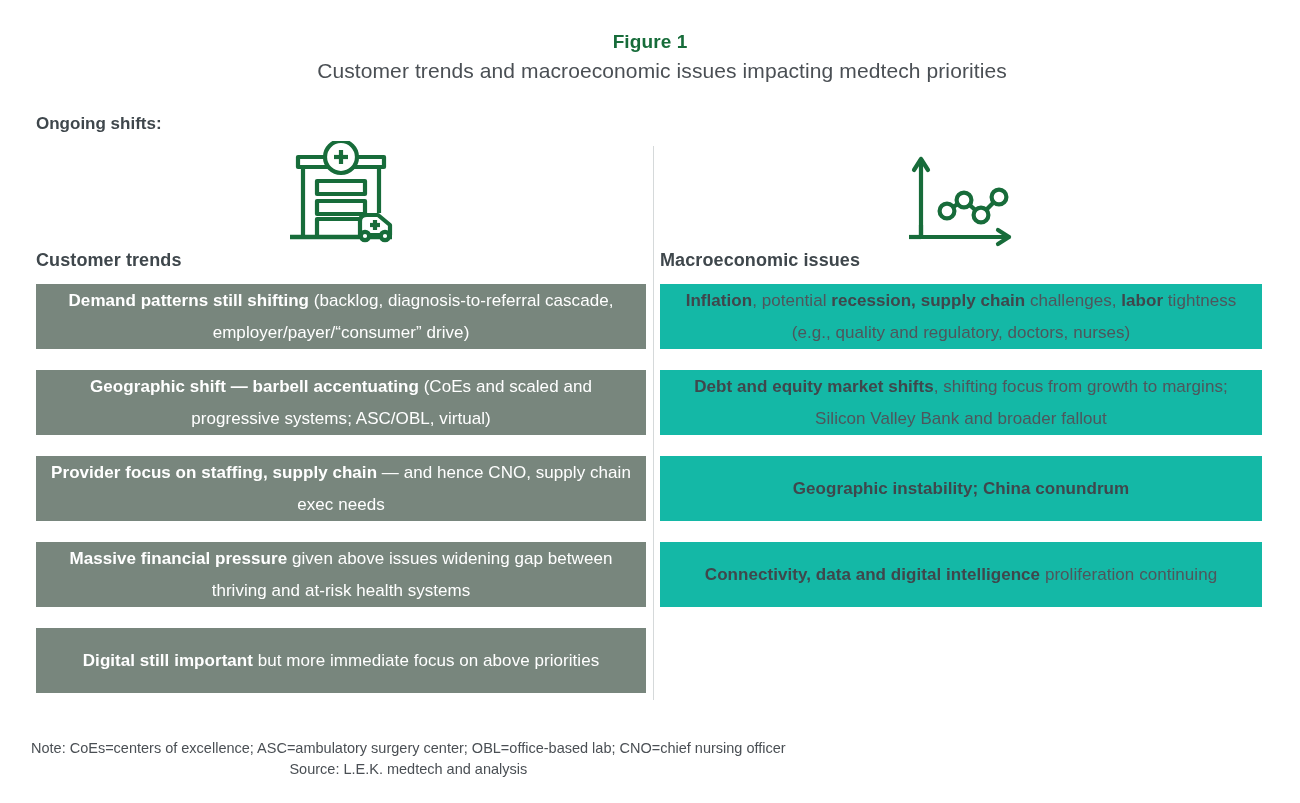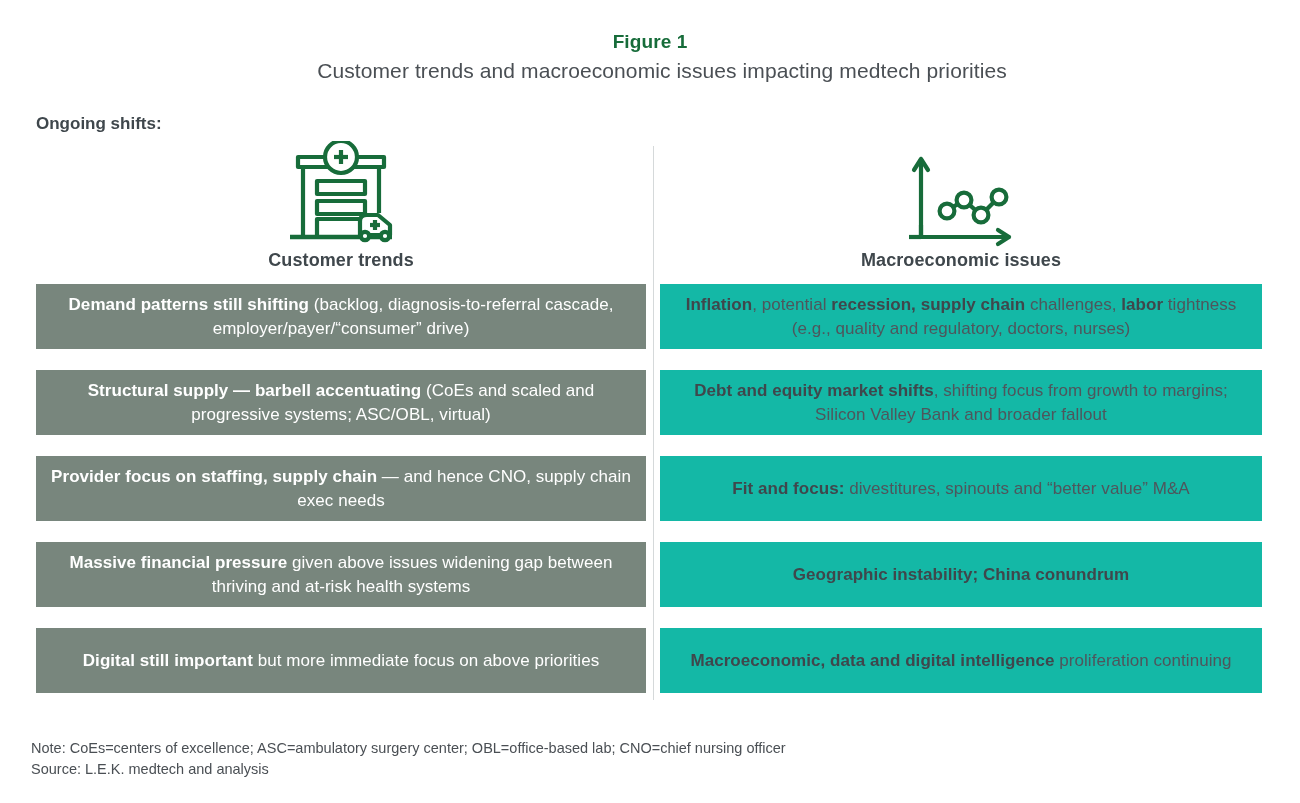--- a/index.html
+++ b/index.html
@@ -73,40 +73,39 @@
   .col-right { left: 660px; width: 602px; }
 
   .icon-wrap {
     height: 110px;
     display: flex;
     align-items: center;
     justify-content: center;
   }
 
   .col-head {
-    text-align: center;
     font-size: 18px;
     font-weight: bold;
     color: #3f474c;
     padding-bottom: 4px;
     letter-spacing: 0.1px;
   }
 
   .stack { margin-top: 9px; }
 
   .cell {
     height: 65px;
     margin-bottom: 21px;
     display: flex;
     align-items: center;
     justify-content: center;
     text-align: center;
     padding: 0 14px;
     font-size: 17px;
-    line-height: 24px;
+    line-height: 32px;
     letter-spacing: 0.05px;
   }
   .cell:last-child { margin-bottom: 0; }
 
   .cell-left {
     background: #78867d;
     color: #ffffff;
   }
   .cell-right {
     background: #14b8a6;
@@ -117,20 +116,21 @@
   .cell-right b { color: #3f474c; }
 
   
   .footer {
     position: absolute;
     left: 31px;
     top: 738px;
     font-size: 14.5px;
     line-height: 21px;
     color: #4a4f54;
+    text-align: center;
   }
 </style>
 </head>
 <body>
 
 <div class="page">
 
   <div class="fig-label">Figure 1</div>
   <div class="fig-title">Customer trends and macroeconomic issues impacting medtech priorities</div>
   <div class="ongoing">Ongoing shifts:</div>
@@ -156,21 +156,21 @@
         <circle cx="83" cy="95" r="4.2" fill="#ffffff"></circle>
         <circle cx="103" cy="95" r="4.2" fill="#ffffff"></circle>
       </svg>
     </div>
     <div class="col-head">Customer trends</div>
     <div class="stack">
       <div class="cell cell-left">
         <span><b>Demand patterns still shifting</b><span> (backlog, diagnosis-to-referral cascade, employer/payer/“consumer” drive)</span></span>
       </div>
       <div class="cell cell-left">
-        <span><b>Structural supply — barbell accentuating</b><span> (CoEs and scaled and progressive systems; ASC/OBL, virtual)</span></span>
+        <span><b>Geographic shift — barbell accentuating</b><span> (CoEs and scaled and progressive systems; ASC/OBL, virtual)</span></span>
       </div>
       <div class="cell cell-left">
         <span><b>Provider focus on staffing, supply chain</b><span> — and hence CNO, supply chain exec needs</span></span>
       </div>
       <div class="cell cell-left">
         <span><b>Massive financial pressure</b><span> given above issues widening gap between thriving and at-risk health systems</span></span>
       </div>
       <div class="cell cell-left">
         <span><b>Digital still important</b><span> but more immediate focus on above priorities</span></span>
       </div>
@@ -194,27 +194,24 @@
     </div>
     <div class="col-head">Macroeconomic issues</div>
     <div class="stack">
       <div class="cell cell-right">
         <span><b>Inflation</b><span>, potential </span><b>recession, supply chain</b><span> challenges, </span><b>labor</b><span> tightness (e.g., quality and regulatory, doctors, nurses)</span></span>
       </div>
       <div class="cell cell-right">
         <span><b>Debt and equity market shifts</b><span>, shifting focus from growth to margins; Silicon Valley Bank and broader fallout</span></span>
       </div>
       <div class="cell cell-right">
-        <span><b>Fit and focus:</b><span> divestitures, spinouts and “better value” M&amp;A</span></span>
-      </div>
-      <div class="cell cell-right">
         <span><b>Geographic instability; China conundrum</b><span></span></span>
       </div>
       <div class="cell cell-right">
-        <span><b>Macroeconomic, data and digital intelligence</b><span> proliferation continuing</span></span>
+        <span><b>Connectivity, data and digital intelligence</b><span> proliferation continuing</span></span>
       </div>
     </div>
   </div>
 
   <div class="footer">
     <div>Note: CoEs=centers of excellence; ASC=ambulatory surgery center; OBL=office-based lab; CNO=chief nursing officer</div>
     <div>Source: L.E.K. medtech and analysis</div>
   </div>
 
 </div>

